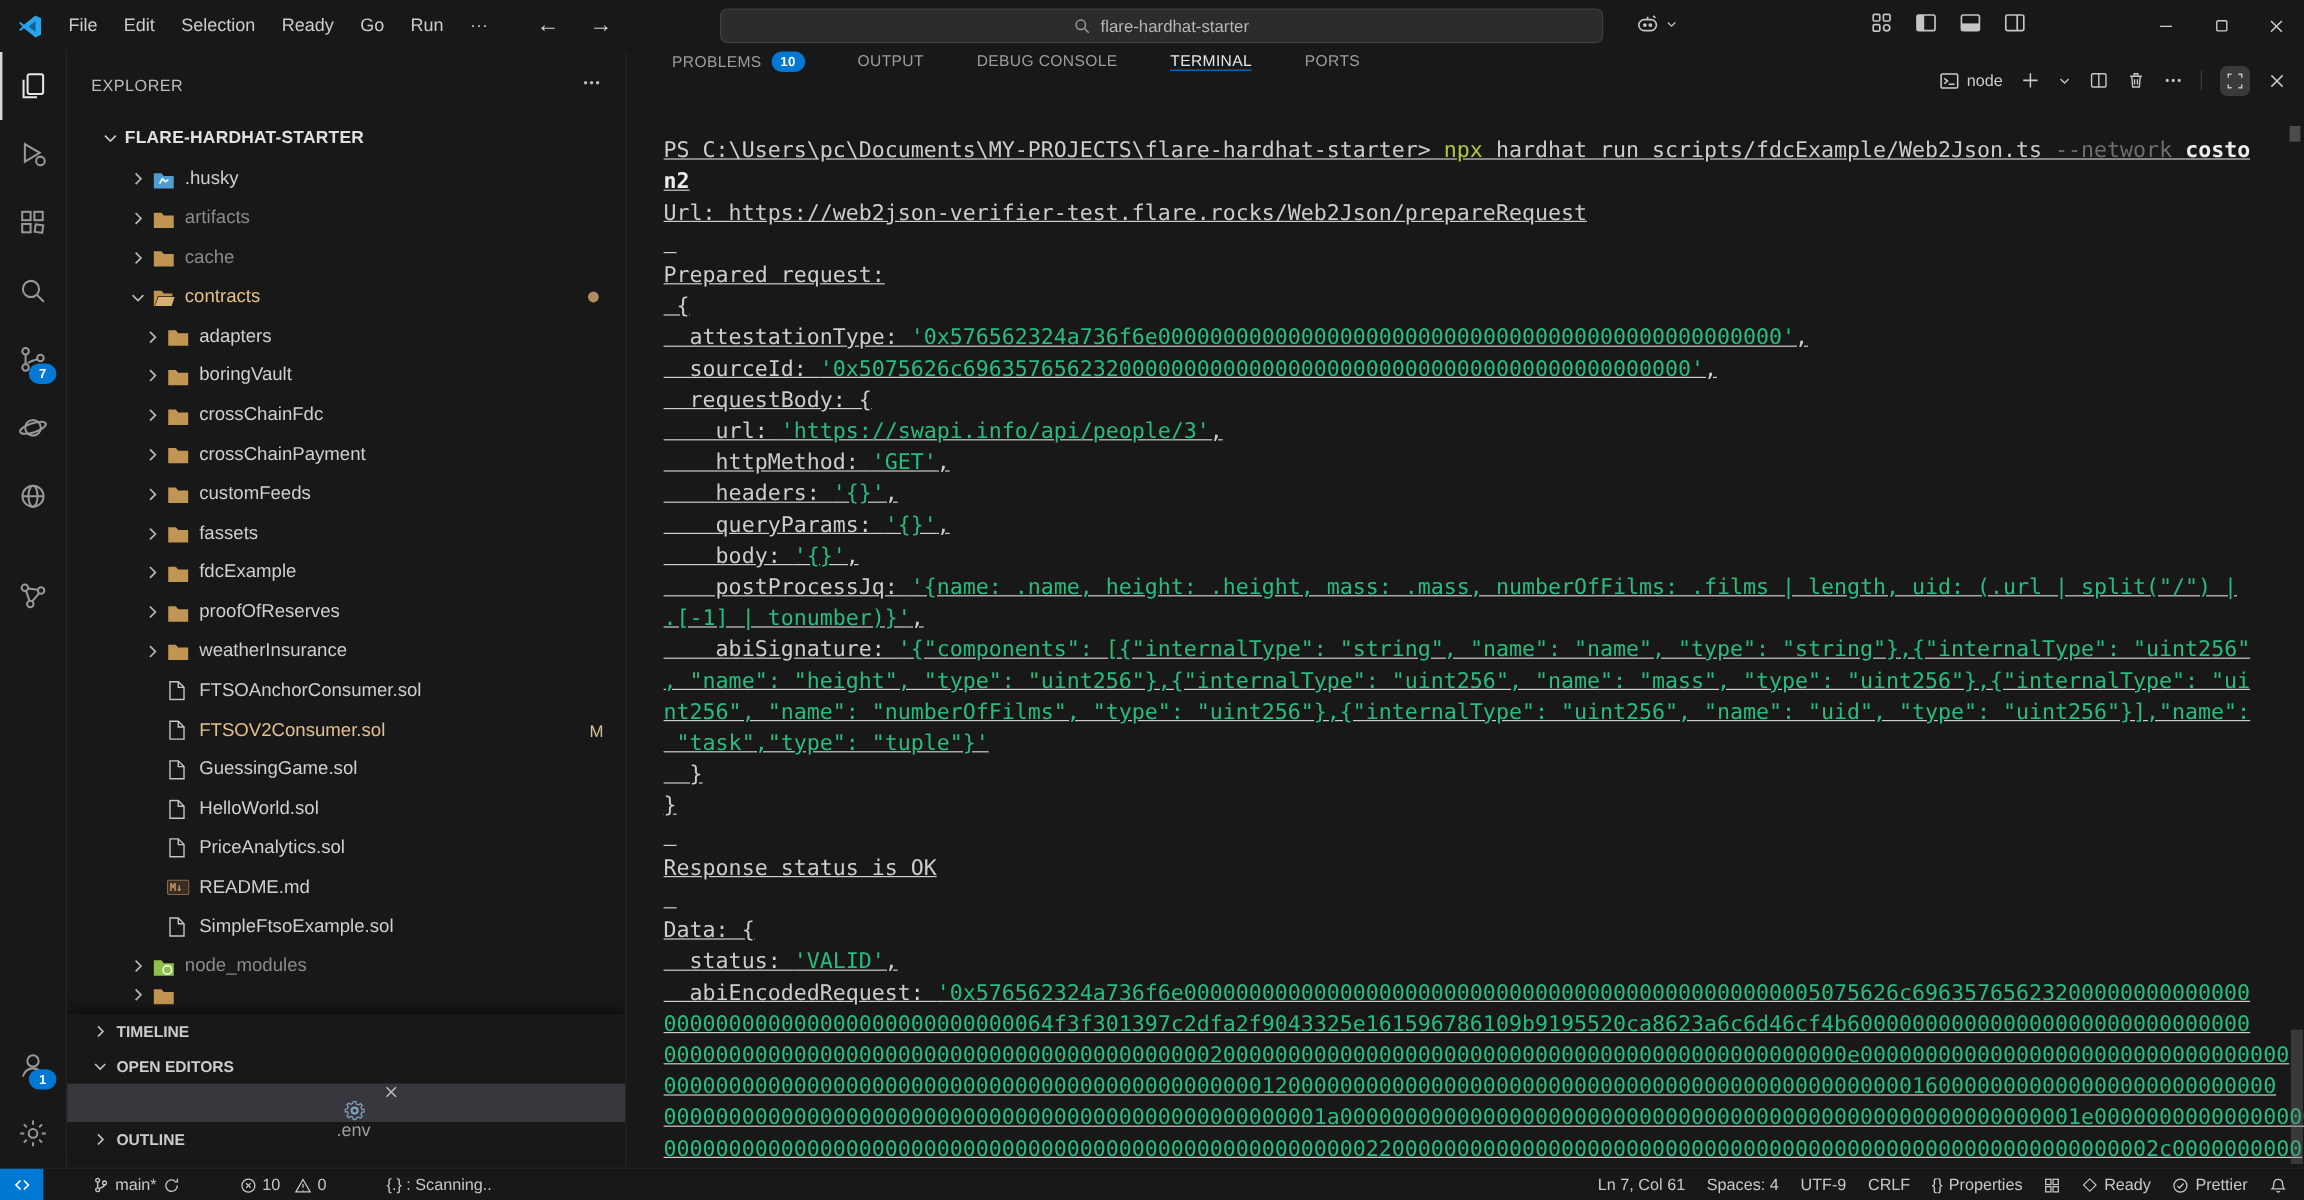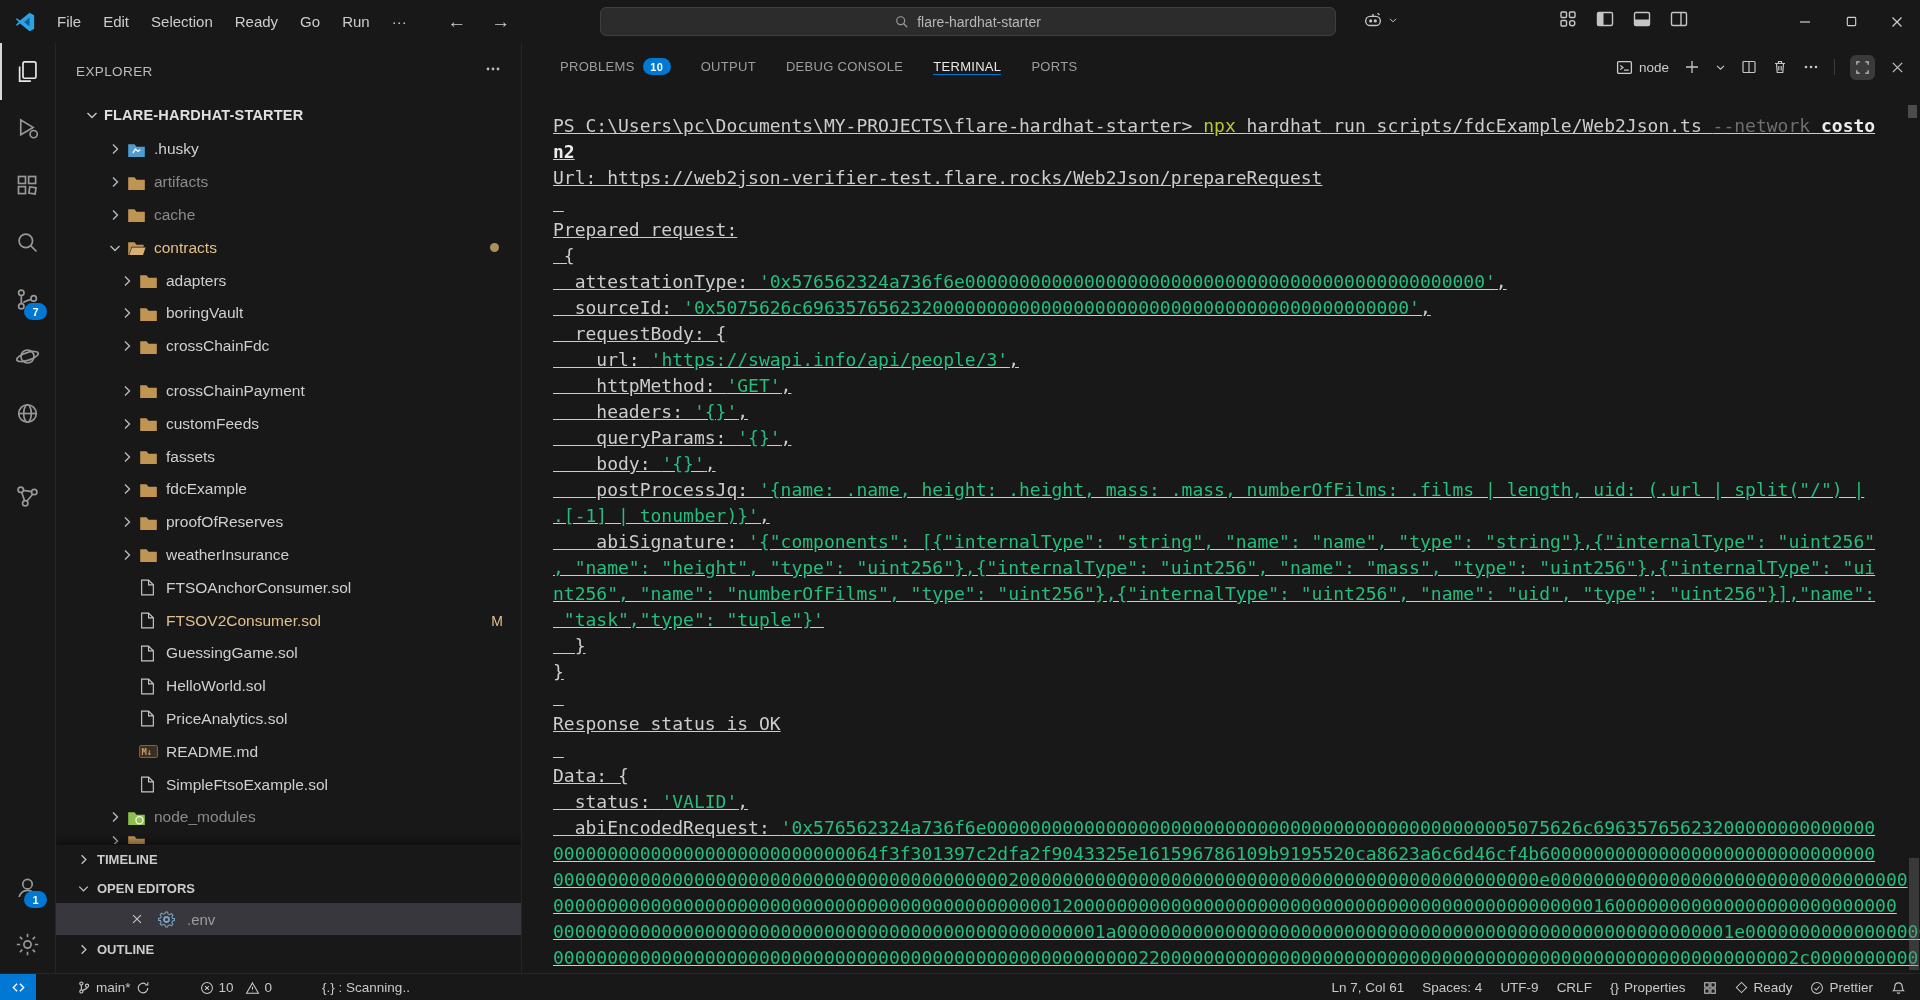--- a/index.html
+++ b/index.html
@@ -49,29 +49,29 @@
   .tr-chev{width:16px;margin-right:4px;color:#b9b9b9;display:flex;}
   .tr-icon{width:19px;margin-right:8px;display:flex;}
   .tr-label.dim{color:#8b8b8b;}
   .tr-label.mod{color:#e2c08d;}
   .row-badge{position:absolute;right:18px;color:#e2c08d;font-size:14px;}
   .row-dot{position:absolute;right:22px;width:9px;height:9px;border-radius:50%;background:#b08d5e;}
   .bottom-secs{position:absolute;left:0;top:801px;width:100%;border-top:1px solid #101010;
                box-shadow:0 -4px 6px rgba(0,0,0,.35);background:#181818;}
   .sec-row{height:29px;display:flex;align-items:center;font-size:13px;font-weight:bold;color:#cccccc;}
   .sec-chev{margin-left:20px;margin-right:6px;color:#c5c5c5;display:flex;}
-  .oe-row{height:32px;display:flex;align-items:center;background:#37373d;font-size:15px;color:#9d9d9d;}
+  .oe-row{height:32px;display:flex;align-items:center;background:#37373d;font-size:15px;color:#9d9d9d;flex-direction:column;}
   .oe-close{margin-left:74px;color:#c5c5c5;display:flex;}
   .oe-icon{margin-left:14px;display:flex;}
   .oe-label{margin-left:12px;}
 
   
   .panel{position:absolute;left:521px;top:43px;width:1399px;height:930px;background:#181818;
          border-left:1px solid #262626;}
-  .panel-tabs{position:absolute;left:38px;top:0;height:48px;display:flex;gap:30px;align-items:center;}
+  .panel-tabs{position:absolute;left:38px;top:0;height:48px;display:flex;gap:44px;align-items:flex-start;}
   .ptab{display:flex;align-items:center;gap:8px;font-size:13px;color:#9d9d9d;letter-spacing:.3px;
         border-bottom:1px solid transparent;}
   .ptab.active{color:#e7e7e7;border-bottom-color:#0078d4;}
   .ptab-badge{background:#0078d4;color:#fff;border-radius:10px;min-width:18px;height:17px;font-size:11px;
               display:flex;align-items:center;justify-content:center;padding:0 5px;font-weight:bold;}
   .panel-actions{position:absolute;right:16px;top:0;height:48px;display:flex;align-items:center;
                  gap:15px;color:#c5c5c5;}
   .pa-node{display:flex;align-items:center;gap:6px;font-size:13.5px;color:#cccccc;}
   .pa-divider{width:1px;height:16px;background:#3c3c3c;}
   .pa-max{background:#3a3a3a;border-radius:6px;padding:5px;display:flex;}
@@ -360,21 +360,21 @@
               <path d="M6 3.5L10.5 8 6 12.5" fill="none" stroke="currentColor" stroke-width="1.4"></path>
             </svg>
           </span>
           <span class="tr-icon">
             <svg width="19" height="19" viewBox="0 0 16 14">
               <path fill="#c09553" d="M1 2.6h5.3l1.7 2H15v8.8H1z"></path>
             </svg>
           </span>
           <span class="tr-label">crossChainFdc</span>
         </div>
-        <div class="tree-row" style="padding-left: 63px; margin-top: 12px;">
+        <div class="tree-row" style="padding-left: 63px;">
           <span class="tr-chev">
             <svg width="16" height="16" viewBox="0 0 16 16">
               <path d="M6 3.5L10.5 8 6 12.5" fill="none" stroke="currentColor" stroke-width="1.4"></path>
             </svg>
           </span>
           <span class="tr-icon">
             <svg width="19" height="19" viewBox="0 0 16 14">
               <path fill="#c09553" d="M1 2.6h5.3l1.7 2H15v8.8H1z"></path>
             </svg>
           </span>

